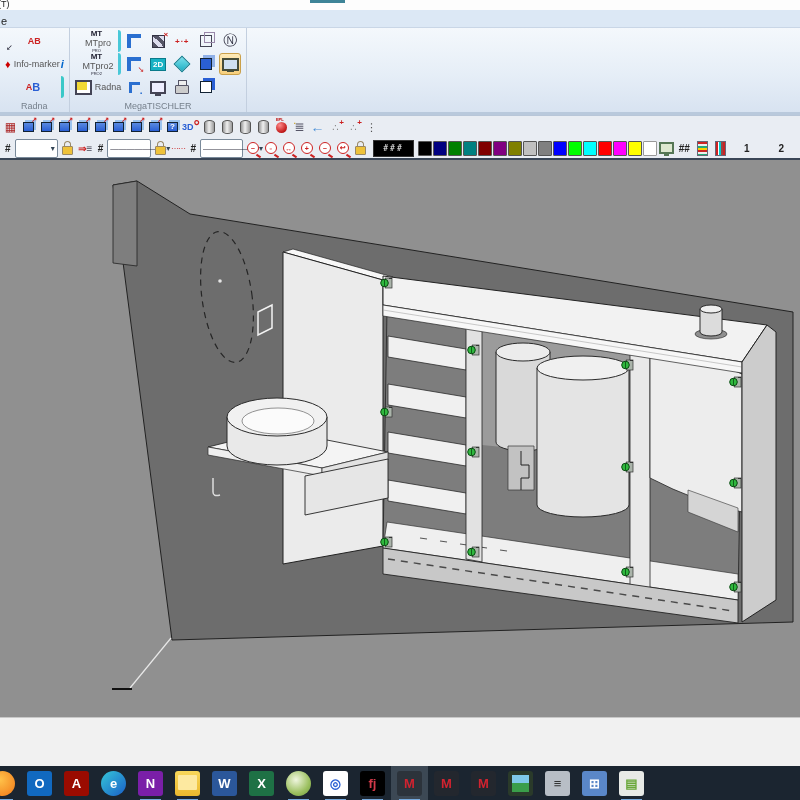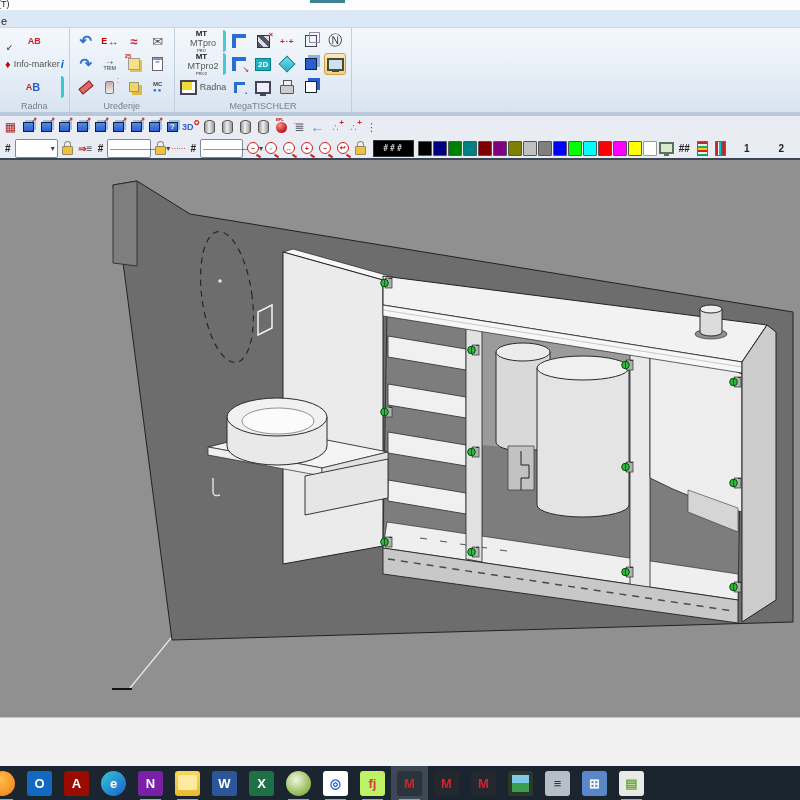--- a/index.html
+++ b/index.html
@@ -158,37 +158,20 @@
         <div class="tbtn i-text3d"></div>
         <div class="tbtn i-pushpin">
           <span class="lbl">Info-marker</span>
         </div>
         <div class="tbtn i-textabc"></div>
       </div>
     <div class="rlabel">Radna</div>
   </div>
   <div class="rgroup">
     <div class="ritems g-flow">
-        <div class="tbtn i-undo"></div>
-        <div class="tbtn i-redo"></div>
-        <div class="tbtn i-eraser"></div>
-        <div class="tbtn i-trimends"></div>
-        <div class="tbtn i-trim"></div>
-        <div class="tbtn i-spray"></div>
-        <div class="tbtn i-sketch"></div>
-        <div class="tbtn i-copy25"></div>
-        <div class="tbtn i-copygrp"></div>
-        <div class="tbtn i-mail"></div>
-        <div class="tbtn i-clipboard"></div>
-        <div class="tbtn i-mc"></div>
-      </div>
-    <div class="rlabel">Uređenje</div>
-  </div>
-  <div class="rgroup">
-    <div class="ritems g-flow">
         <div class="tbtn i-mtpro">
           <span class="lbl">MTpro</span>
         </div>
         <div class="tbtn i-mtpro2">
           <span class="lbl">MTpro2</span>
         </div>
         <div class="tbtn i-zidovi">
           <span class="lbl">Radna</span>
         </div>
         <div class="tbtn i-corner1"></div>
@@ -431,21 +414,21 @@
     </div>
     <div class="tkwrap">
       <div class="tk circle open" style="background: radial-gradient(circle at 40% 35%, rgb(240, 246, 224), rgb(156, 192, 96) 60%, rgb(106, 152, 56));"></div>
     </div>
     <div class="tkwrap">
       <div class="tk open" style="background: rgb(255, 255, 255);">
         <span style="color: rgb(42, 95, 212);">◎</span>
       </div>
     </div>
     <div class="tkwrap">
-      <div class="tk open" style="background: #bef264;">
+      <div class="tk open" style="background: #000000;">
         <span style="color: rgb(210, 58, 74);">fj</span>
       </div>
     </div>
     <div class="tkwrap hl">
       <div class="tk open" style="background: rgb(44, 51, 59);">
         <span style="color: rgb(210, 35, 48);">M</span>
       </div>
     </div>
     <div class="tkwrap">
       <div class="tk" style="background: rgb(35, 39, 46);">

